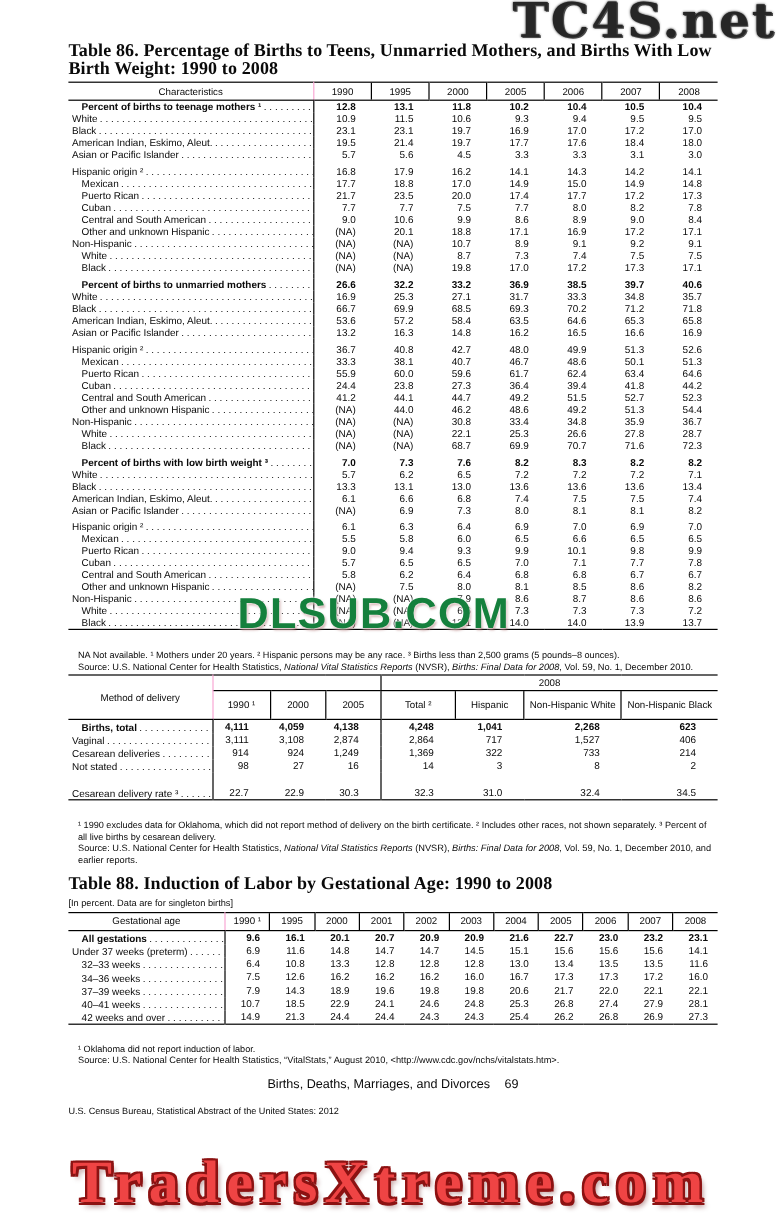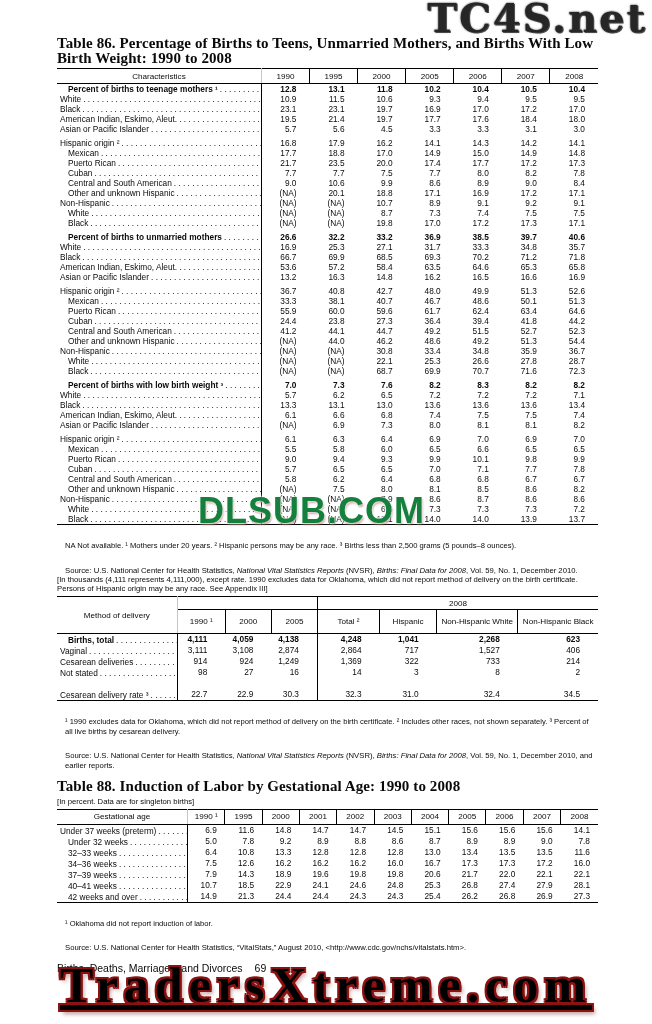--- a/index.html
+++ b/index.html
@@ -45,39 +45,39 @@
   
   #t87 thead tr:first-child th { height:13px; }
   #t87 th.blank { border-bottom:none; }
   #t87 th.grp { border-left:1px solid #000; border-bottom:1px solid #000; }
   #t87 th.stubh { height:auto; }
   #t87-cols th { height:24px; line-height:9px; }
   #t87 td:nth-child(5) { border-left:1px solid #000; }
 
   .footnote { font-size:7.6px; line-height:9.5px; margin-top:16px; padding-left:8px; }
   .fn-nowrap { white-space:nowrap; }
-  .source { font-size:7.7px; line-height:9.5px; margin-top:15px; padding-left:8px; }
+  .source { font-size:7.7px; line-height:9.5px; margin-top:0; padding-left:8px; }
   .it { font-style:italic; }
 
-  .pf { margin-top:9px; text-align:left; font-size:10.5px; }
+  .pf { margin-top:9px; text-align:center; font-size:10.5px; }
   .pf .num { margin-left:12px; }
   .imprint { margin-top:11px; font-size:7.6px; }
 
   
   .wm-top { position:absolute; top:-6px; right:5px; z-index:5;
     font-family:"DejaVu Serif", serif; font-weight:bold; font-size:40px; letter-spacing:2px;
     color:#262626; text-shadow:1px 1px 0 #4a4a4a, 0 0 2px #111; }
   .wm-mid { position:absolute; top:490px; left:198px; z-index:5;
     font-family:"Liberation Sans", sans-serif; font-weight:bold; font-size:36px; letter-spacing:1px;
     color:#15803d; text-shadow:0 0 4px rgba(255,255,255,.95), 0 0 2px #ffffff, 1px 2px 2px rgba(110,0,0,.45); }
   .wm-bottom { position:absolute; top:956px; left:50%; transform:translateX(-50%); z-index:5;
     font-family:"Liberation Serif", serif; font-weight:bold; font-size:50px; letter-spacing:6px; white-space:nowrap;
-    color:#000000;
+    color:#ef4444;
     text-shadow:-2px -2px 0 #8c1212, 2px -2px 0 #8c1212, -2px 2px 0 #8c1212, 2px 2px 0 #8c1212,
-                0 -2px 0 #8c1212, 0 2px 0 #8c1212, -2px 0 0 #8c1212, 2px 0 0 #8c1212, 3px 4px 4px rgba(90,0,0,.4);text-decoration:underline; }
+                0 -2px 0 #8c1212, 0 2px 0 #8c1212, -2px 0 0 #8c1212, 2px 0 0 #8c1212, 3px 4px 4px rgba(90,0,0,.4); }
 </style>
 </head>
 <body>
 
 <div class="wm-top">TC4S.net</div>
 
 <div class="content">
 
   <h1 class="tt" id="t86-title">Table 86. Percentage of Births to Teens, Unmarried Mothers, and Births With Low Birth Weight: 1990 to 2008</h1>
   <table id="t86">
@@ -776,21 +776,20 @@
           <td class="val">14.0</td>
           <td class="val">14.0</td>
           <td class="val">13.9</td>
           <td class="val">13.7</td>
         </tr>
       </tbody>
   </table>
   <p class="footnote fn-nowrap">NA Not available. ¹ Mothers under 20 years. ² Hispanic persons may be any race. ³ Births less than 2,500 grams (5 pounds–8 ounces).</p>
   <p class="source"><span>Source: U.S. National Center for Health Statistics, </span><span class="it">National Vital Statistics Reports</span><span> (NVSR), </span><span class="it">Births: Final Data for 2008</span><span>, Vol. 59, No. 1, December 2010.</span></p>
 
-  <p class="note">[In thousands (4,111 represents 4,111,000), except rate. 1990 excludes data for Oklahoma, which did not report method of delivery on the birth certificate. Persons of Hispanic origin may be any race. See Appendix III]</p>
   <table id="t87">
     <colgroup>
       <col style="width:120px">
         <col style="width:48px">
         <col style="width:46px">
         <col style="width:46px">
       <col style="width:62px">
         <col style="width:57px">
         <col style="width:81px">
         <col style="width:80px">
@@ -921,59 +920,59 @@
           <th class="col">2004</th>
           <th class="col">2005</th>
           <th class="col">2006</th>
           <th class="col">2007</th>
           <th class="col">2008</th>
         </tr>
     </thead>
     <tbody>
         <tr>
           <td class="stub">
+            <div class="sw ind1 bold">
+              <span class="lab">All gestations</span>
+              <span class="dots"></span>
+            </div>
+          </td>
+          <td class="val bold">9.6</td>
+          <td class="val bold">16.1</td>
+          <td class="val bold">20.1</td>
+          <td class="val bold">20.7</td>
+          <td class="val bold">20.9</td>
+          <td class="val bold">20.9</td>
+          <td class="val bold">21.6</td>
+          <td class="val bold">22.7</td>
+          <td class="val bold">23.0</td>
+          <td class="val bold">23.2</td>
+          <td class="val bold">23.1</td>
+        </tr>
+        <tr>
+          <td class="stub">
             <div class="sw ind0">
               <span class="lab">Under 37 weeks (preterm)</span>
               <span class="dots"></span>
             </div>
           </td>
           <td class="val">6.9</td>
           <td class="val">11.6</td>
           <td class="val">14.8</td>
           <td class="val">14.7</td>
           <td class="val">14.7</td>
           <td class="val">14.5</td>
           <td class="val">15.1</td>
           <td class="val">15.6</td>
           <td class="val">15.6</td>
           <td class="val">15.6</td>
           <td class="val">14.1</td>
         </tr>
         <tr>
           <td class="stub">
             <div class="sw ind1">
-              <span class="lab">Under 32 weeks</span>
-              <span class="dots"></span>
-            </div>
-          </td>
-          <td class="val">5.0</td>
-          <td class="val">7.8</td>
-          <td class="val">9.2</td>
-          <td class="val">8.9</td>
-          <td class="val">8.8</td>
-          <td class="val">8.6</td>
-          <td class="val">8.7</td>
-          <td class="val">8.9</td>
-          <td class="val">8.9</td>
-          <td class="val">9.0</td>
-          <td class="val">7.8</td>
-        </tr>
-        <tr>
-          <td class="stub">
-            <div class="sw ind1">
               <span class="lab">32–33 weeks</span>
               <span class="dots"></span>
             </div>
           </td>
           <td class="val">6.4</td>
           <td class="val">10.8</td>
           <td class="val">13.3</td>
           <td class="val">12.8</td>
           <td class="val">12.8</td>
           <td class="val">12.8</td>
@@ -1060,17 +1059,18 @@
           <td class="val">27.3</td>
         </tr>
       </tbody>
   </table>
   <p class="footnote">¹ Oklahoma did not report induction of labor.</p>
   <p class="source"><span>Source: U.S. National Center for Health Statistics, “VitalStats,” August 2010, &lt;http://www.cdc.gov/nchs/vitalstats.htm&gt;.</span></p>
 
   <div class="pf">
     <span>Births, Deaths, Marriages, and Divorces</span><span class="num">69</span>
   </div>
+  <div class="imprint">U.S. Census Bureau, Statistical Abstract of the United States: 2012</div>
 
 </div>
 
 <div class="wm-mid">DLSUB.COM</div>
 <div class="wm-bottom">TradersXtreme.com</div>
 
 </body></html>

